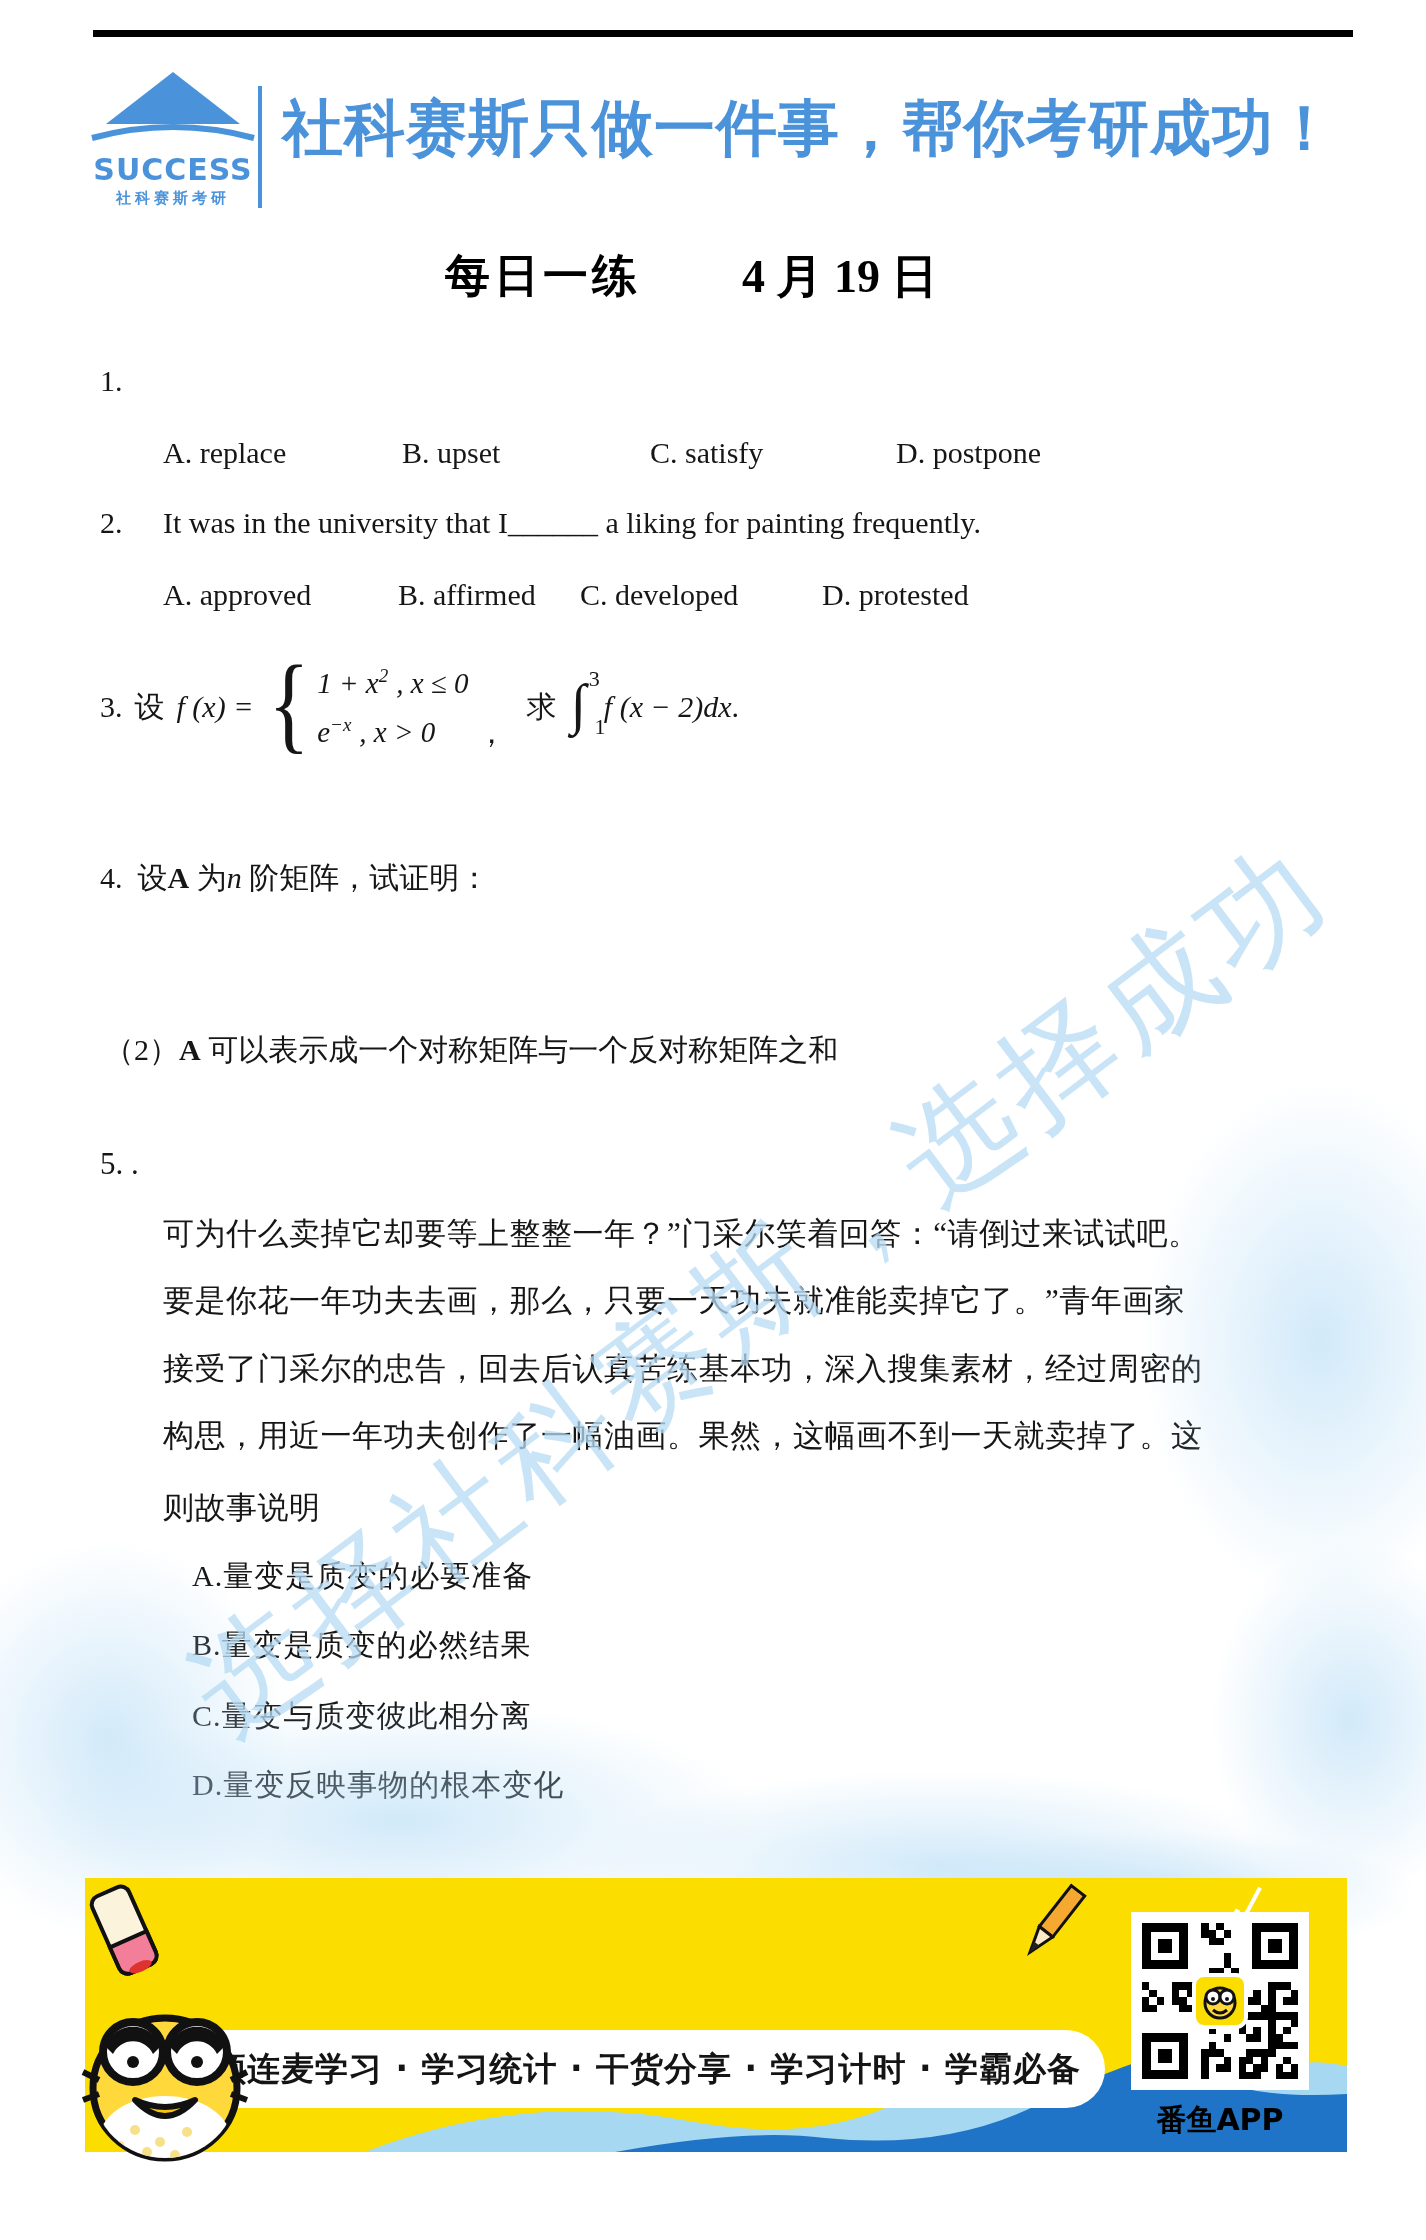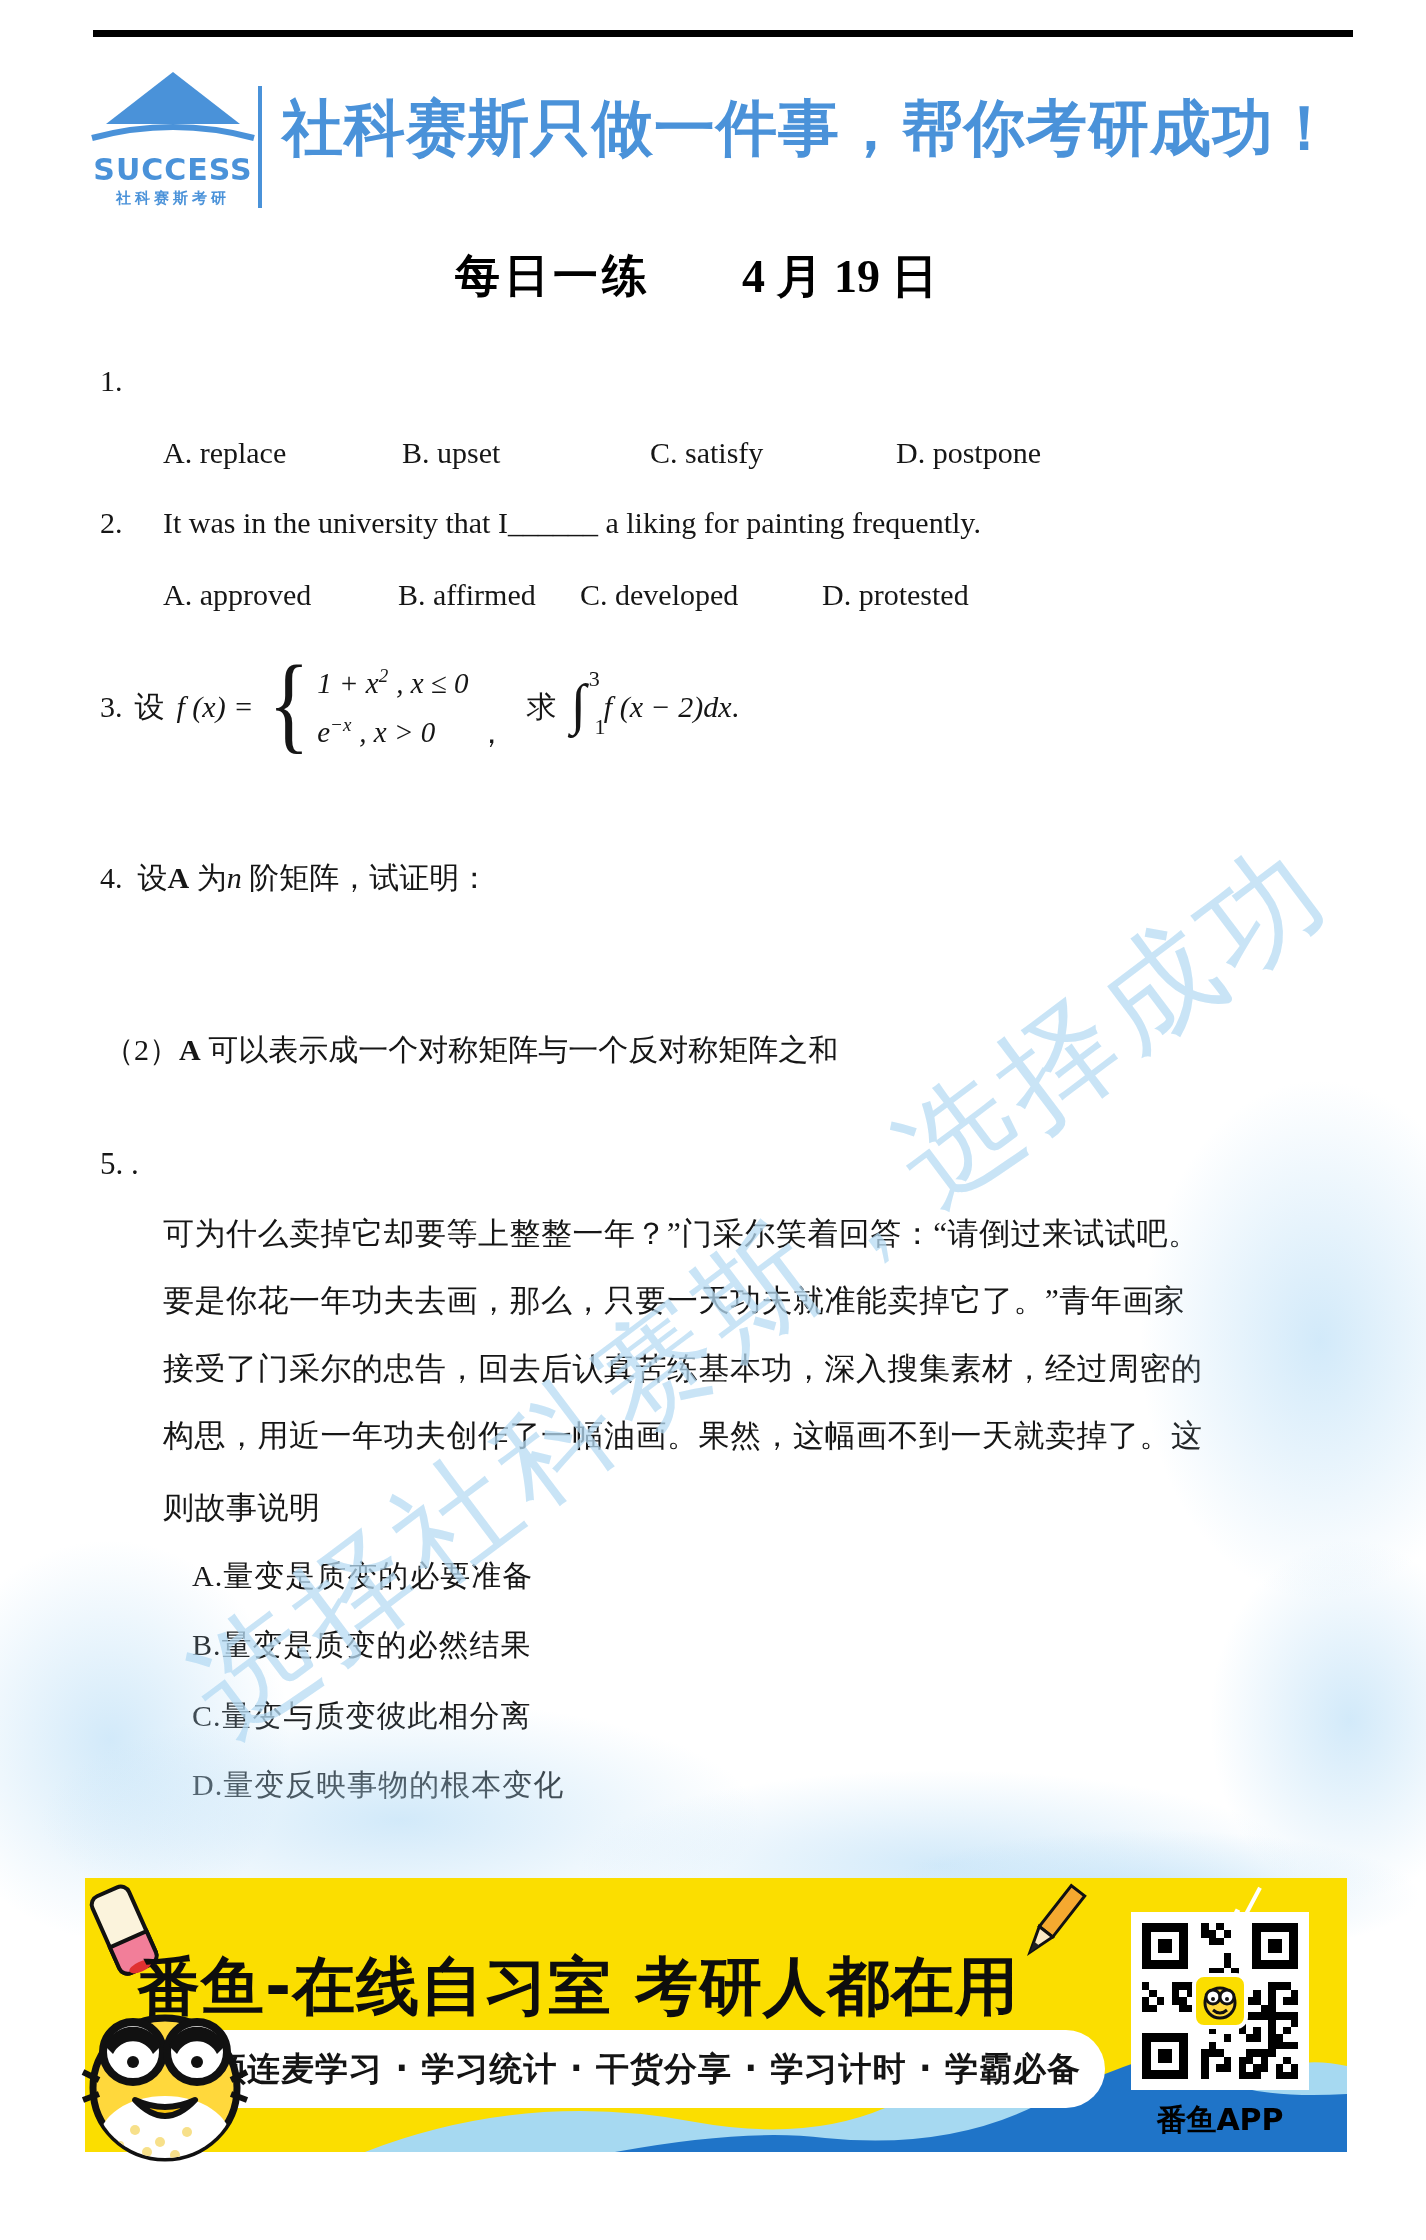--- a/index.html
+++ b/index.html
@@ -25,21 +25,21 @@
   .logo{left:88px;top:68px;width:170px;text-align:center;}
   .logo-word{display:block;margin-top:2px;font-family:"DejaVu Sans","Liberation Sans",sans-serif;
     font-weight:800;font-size:30px;letter-spacing:1px;color:var(--brand);}
   .logo-sub{display:block;margin-top:2px;font-family:"DejaVu Sans","Liberation Sans",sans-serif;
     font-weight:800;font-size:15px;letter-spacing:4px;color:var(--brand);}
   .header-divider{left:258px;top:86px;width:4px;height:122px;background:var(--brand);}
   .slogan{left:282px;top:88px;width:1080px;font-family:Liberation Sans, sans-serif;
     font-weight:900;font-size:61px;letter-spacing:1px;color:var(--brand);white-space:nowrap;}
 
   
-  .title-name{left:455px;top:246px;font-family:Liberation Serif, serif;
+  .title-name{left:445px;top:246px;font-family:Liberation Serif, serif;
     font-weight:900;font-size:45px;letter-spacing:4px;color:#000;}
   .title-date{left:742px;top:246px;font-weight:bold;font-size:46px;color:#000;}
 
   
   .q-num{position:absolute;left:100px;font-size:30px;}
   .q-text{position:absolute;left:163px;font-size:30px;white-space:nowrap;}
   .opt{position:absolute;font-size:30px;white-space:nowrap;}
 
   
   .q3-row{left:100px;top:642px;height:130px;display:flex;align-items:center;font-size:30px;}
@@ -180,21 +180,20 @@
     </svg>
 
     <svg class="pencil" width="60" height="92" viewBox="0 0 60 92">
       <rect x="22" y="6" width="17" height="52" fill="#F5A930" stroke="#111" stroke-width="3"></rect>
       <polygon points="22,58 39,58 30.5,84" fill="#FBE9C6" stroke="#111" stroke-width="3"></polygon>
       <polygon points="27,73 34,73 30.5,84" fill="#222"></polygon>
     </svg>
     <div class="streak" style="left:1128px;top:26px;width:5px;height:96px;transform:rotate(28deg)"></div>
     <div class="streak" style="left:1158px;top:6px;width:4px;height:64px;transform:rotate(28deg)"></div>
 
-    <div class="banner-headline">番鱼-在线自习室 考研人都在用</div>
 
     <div class="banner-pill">
       <span>视频连麦学习 · 学习统计 · 干货分享 · 学习计时 · 学霸必备</span>
     </div>
 
     <svg class="fish" width="178" height="152" viewBox="0 0 178 152">
       <defs>
           <clipPath id="fishclip">
             <ellipse cx="90" cy="78" rx="72" ry="70"></ellipse>
           </clipPath>

